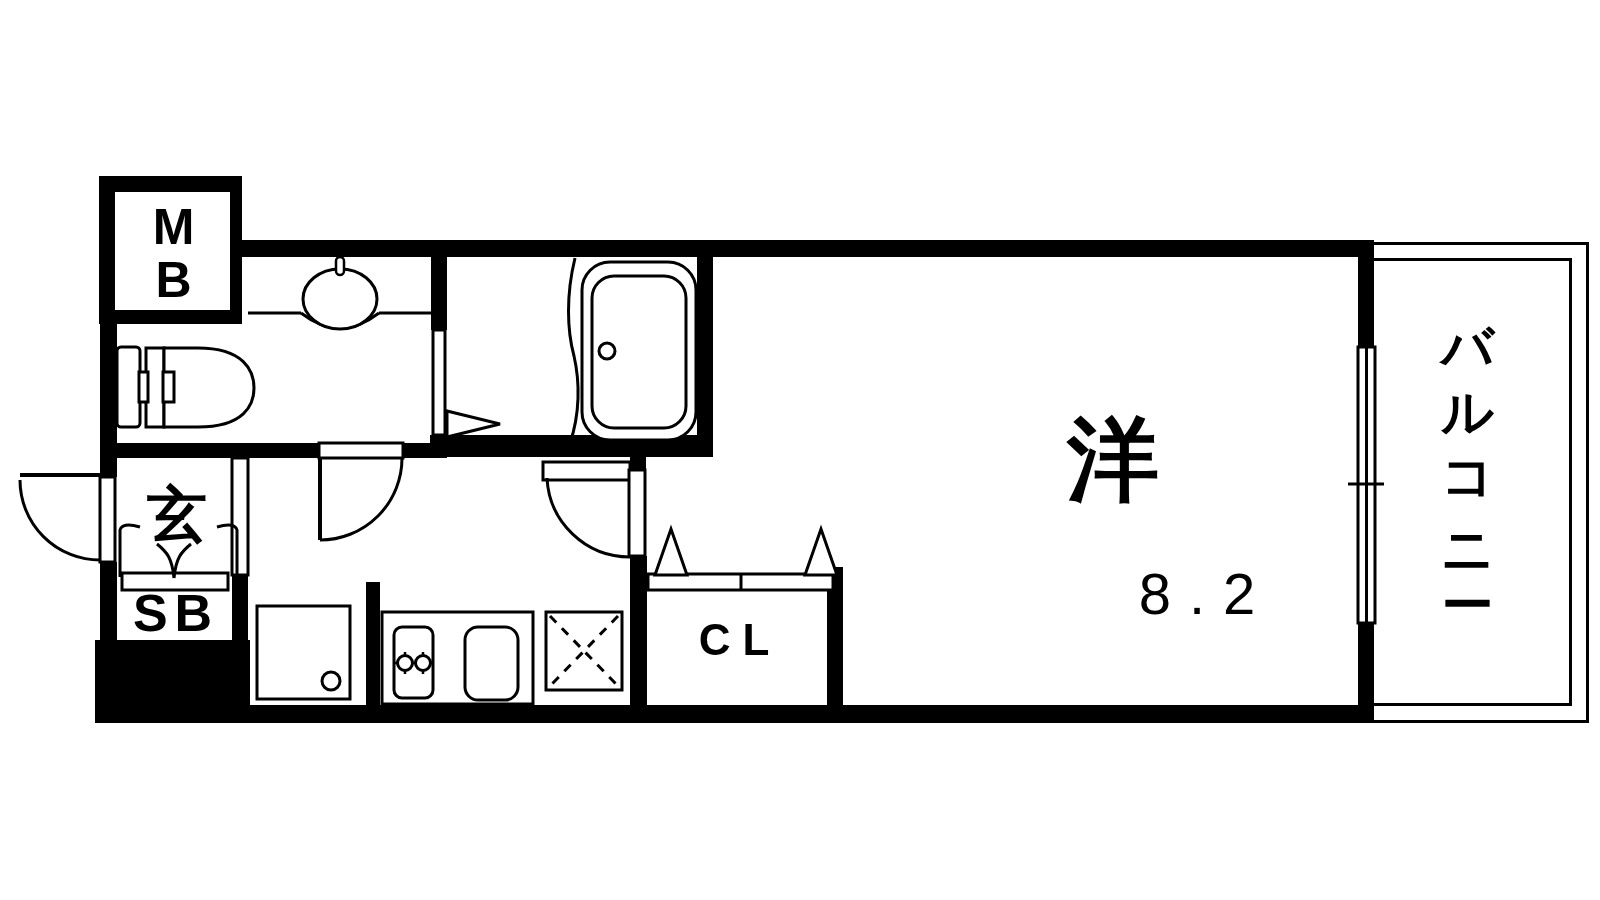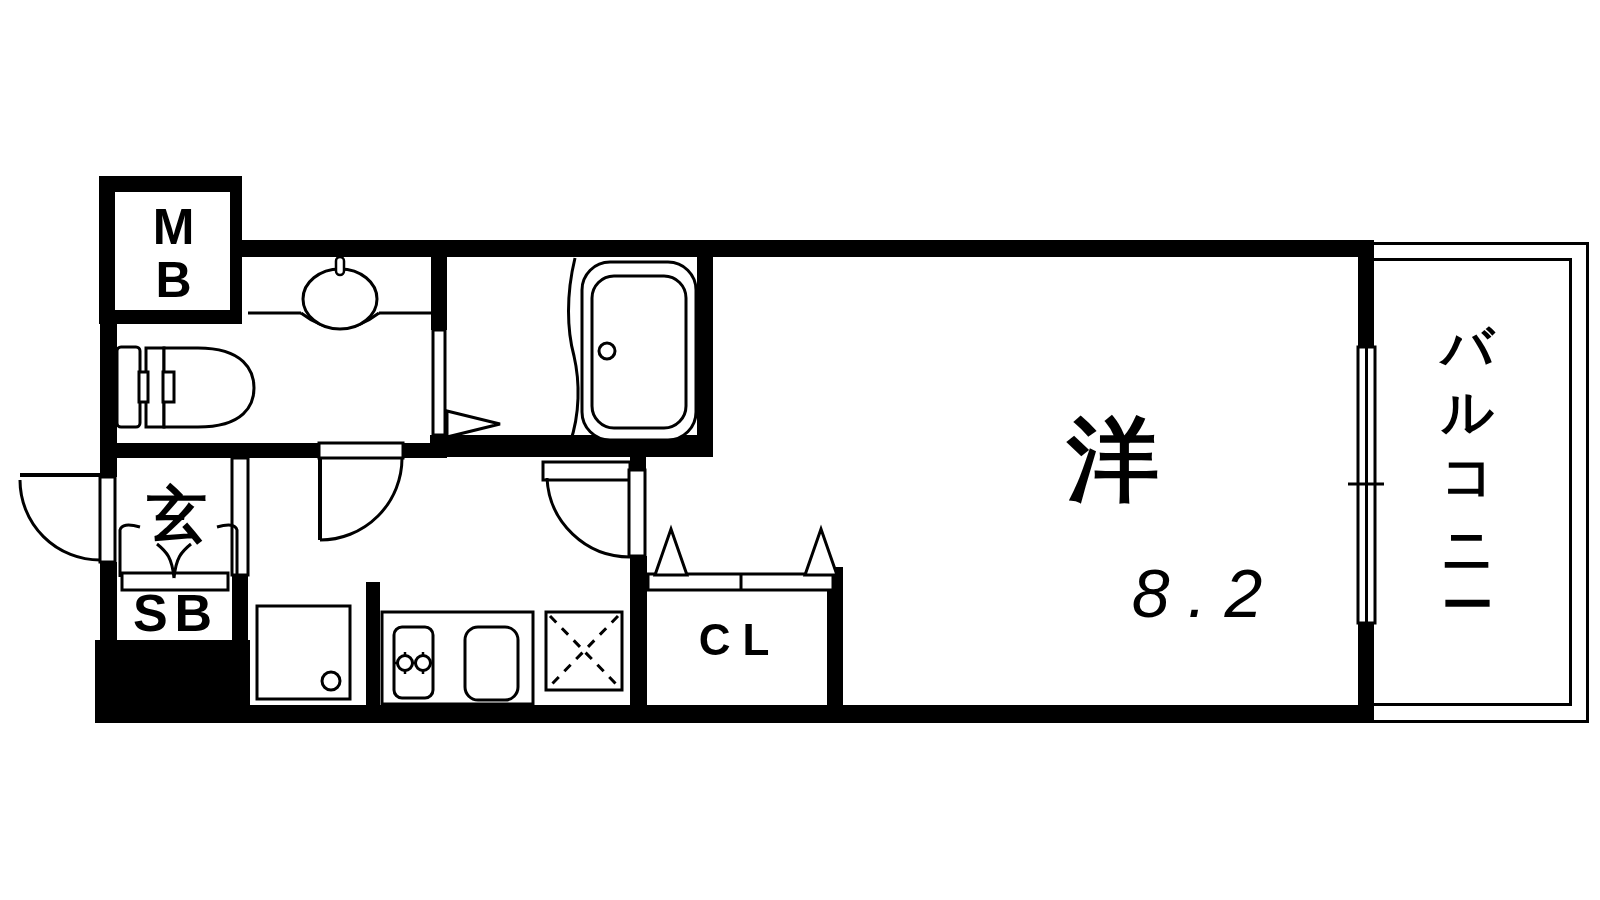--- a/index.html
+++ b/index.html
@@ -9,21 +9,21 @@
   }
   #plan-svg{position:absolute;left:0;top:0;}
   .lbl{position:absolute;transform:translate(-50%,-50%);color:#000;white-space:nowrap;
        text-align:center;line-height:1.05;}
   .lbl-mb{left:174px;top:253px;font-size:50px;font-weight:600;letter-spacing:1px;}
   .lbl-mb span{display:block;}
   .lbl-genkan{left:177px;top:514px;font-size:60px;font-weight:700;}
   .lbl-sb{left:176px;top:613px;font-size:52px;font-weight:600;letter-spacing:7px;}
   .lbl-cl{left:740px;top:640px;font-size:44px;font-weight:600;letter-spacing:12px;}
   .lbl-yo{left:1113px;top:459px;font-size:92px;font-weight:700;}
-  .lbl-size{left:1206px;top:594px;font-size:68px;font-weight:500;letter-spacing:18px;font-style:italic;}
+  .lbl-size{left:1206px;top:594px;font-size:58px;font-weight:500;letter-spacing:18px;}
   .lbl-balcony{
     position:absolute;left:1468px;top:288px;transform:translateX(-50%);
     writing-mode:vertical-rl;text-orientation:mixed;
     font-size:52px;font-weight:700;letter-spacing:13px;line-height:1;
   }
 </style>
 </head>
 <body>
 
 <div id="stage">

